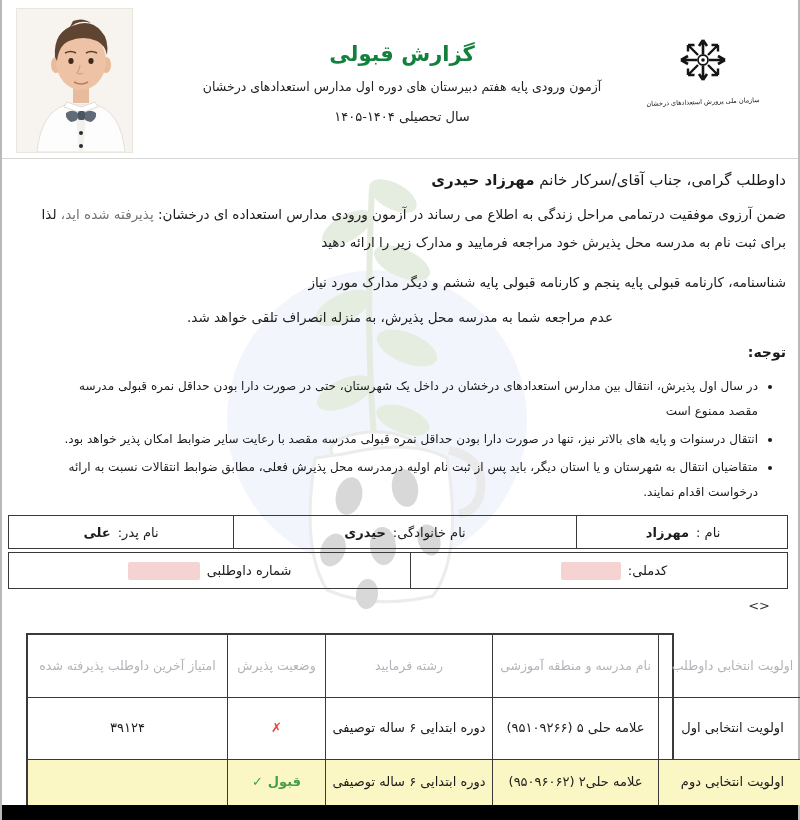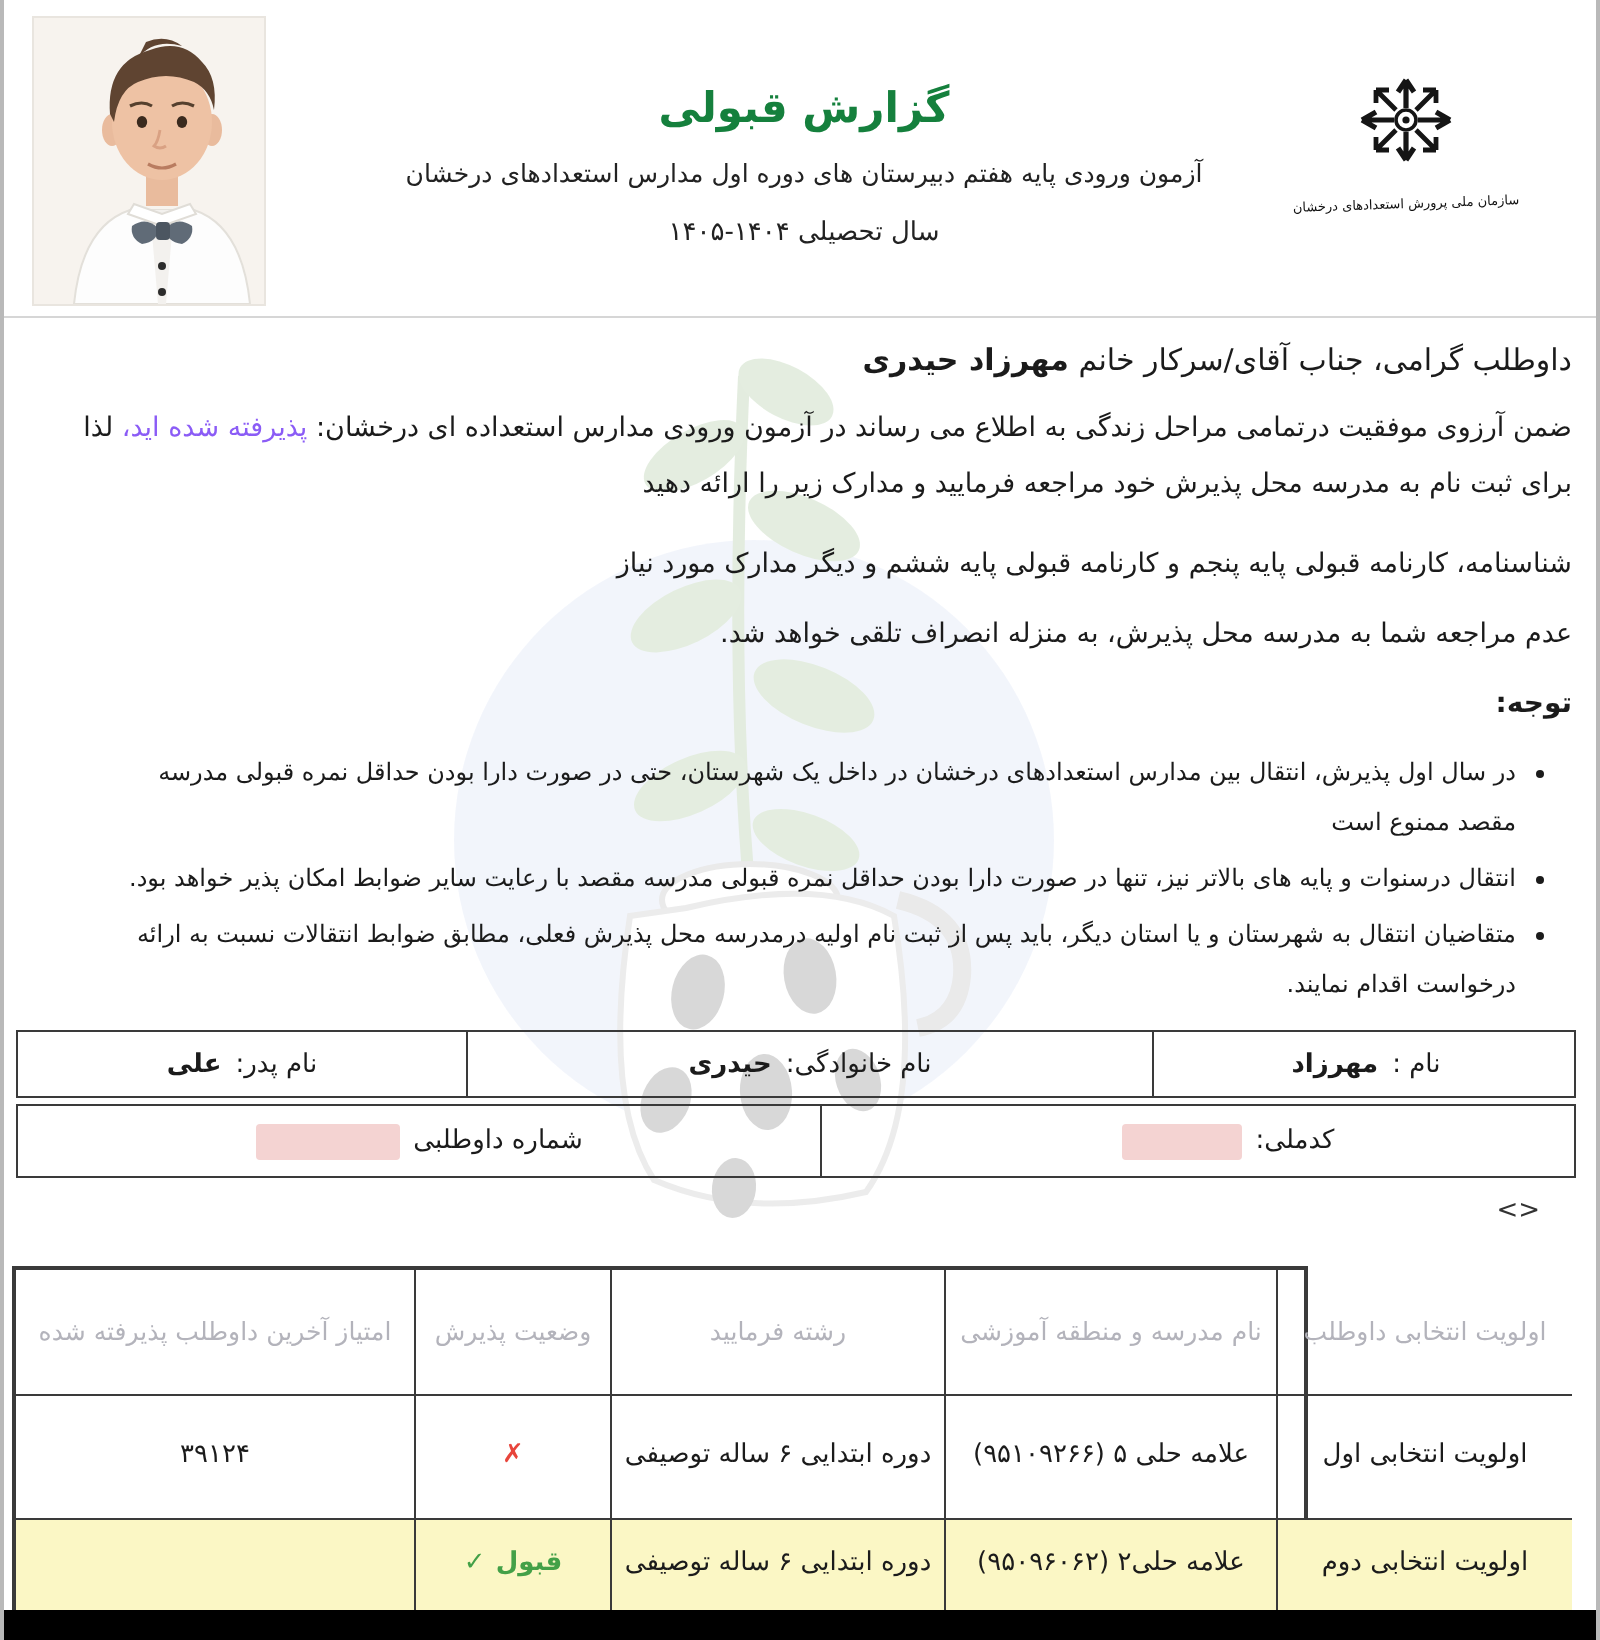--- a/index.html
+++ b/index.html
@@ -17,39 +17,39 @@
   .doc-sub2{margin-top:15px;font-size:13px;color:#222;}
   .logo{position:absolute;top:30px;right:28px;width:134px;text-align:center;}
   .logo-caption{margin-top:4px;font-size:6.5px;color:#111;direction:rtl;transform:rotate(-2deg);white-space:nowrap;}
   
   .watermark{position:absolute;top:158px;left:195px;width:350px;height:460px;opacity:.55;z-index:0;pointer-events:none;}
   
   .content{position:absolute;top:162px;right:12px;left:12px;direction:rtl;text-align:right;z-index:2;}
   .greeting{margin-top:8px;font-size:15px;line-height:20px;}
   .greeting b{font-weight:bold;}
   .intro{margin-top:10px;font-size:13.5px;line-height:28px;}
-  .green-txt{color:#8b5cf6;}
+  .green-txt{color:#737373;}
   .docs-line{margin-top:16px;font-size:13.5px;line-height:20px;}
-  .warning-line{margin-top:15px;font-size:13.5px;line-height:20px;}
+  .warning-line{margin-top:15px;font-size:13.5px;line-height:20px;text-align:center;}
   .attention{margin-top:17px;font-size:14px;font-weight:bold;}
   ul.notes{margin:14px 14px 0 0;padding:0 14px 0 0;list-style:disc;}
   ul.notes li{font-size:12px;line-height:25px;margin-bottom:3px;margin-left:48px;}
   
   .info-row{position:absolute;left:6px;width:780px;display:grid;direction:ltr;box-sizing:border-box;border:1.5px solid #3a3a3a;background:transparent;z-index:2;}
   .info-row1{top:515px;height:34px;grid-template-columns:224px 343px 213px;}
   .info-row2{top:552px;height:37px;grid-template-columns:401px 379px;}
   .info-cell{display:flex;align-items:center;justify-content:center;gap:7px;direction:rtl;font-size:13px;border-left:1.5px solid #3a3a3a;background:#ffffff00;}
   .info-cell:first-child{border-left:none;}
   .info-cell b{font-weight:bold;}
   .redaction{height:18px;background:#f4d3d2;border-radius:2px;display:inline-block;}
   .redact-candidate{width:72px;}
   .redact-national{width:60px;margin-left:28px;}
   .collapse-marker{position:absolute;top:598px;right:28px;font-size:13px;color:#333;direction:ltr;z-index:2;}
   
-  .results{position:absolute;top:633px;left:4px;width:648px;display:grid;grid-template-columns:199px 98px 167px 166px 148px;grid-template-rows:62px 62px 46px;direction:ltr;border:2px solid #3a3a3a;box-sizing:border-box;background:#fff;z-index:2;}
+  .results{position:absolute;top:633px;left:24px;width:648px;display:grid;grid-template-columns:199px 98px 167px 166px 148px;grid-template-rows:62px 62px 46px;direction:ltr;border:2px solid #3a3a3a;box-sizing:border-box;background:#fff;z-index:2;}
   .rt-cell{display:flex;align-items:center;justify-content:center;text-align:center;direction:rtl;font-size:13px;padding:2px 4px;box-sizing:border-box;border-left:1.5px solid #3a3a3a;border-top:1.5px solid #3a3a3a;line-height:1.55;}
   .rt-cell:nth-child(5n+1){border-left:none;}
   .rt-cell:nth-child(-n+5){border-top:none;}
   .rt-head{color:#b3b3bb;font-size:12.5px;}
   .row-accepted{background:#fbf7c5;}
   .status{display:flex;direction:ltr;align-items:center;gap:5px;font-weight:bold;}
   .status-rejected{color:#e8453c;}
   .status-accepted{color:#43a047;}
   .score{letter-spacing:1px;}
   

